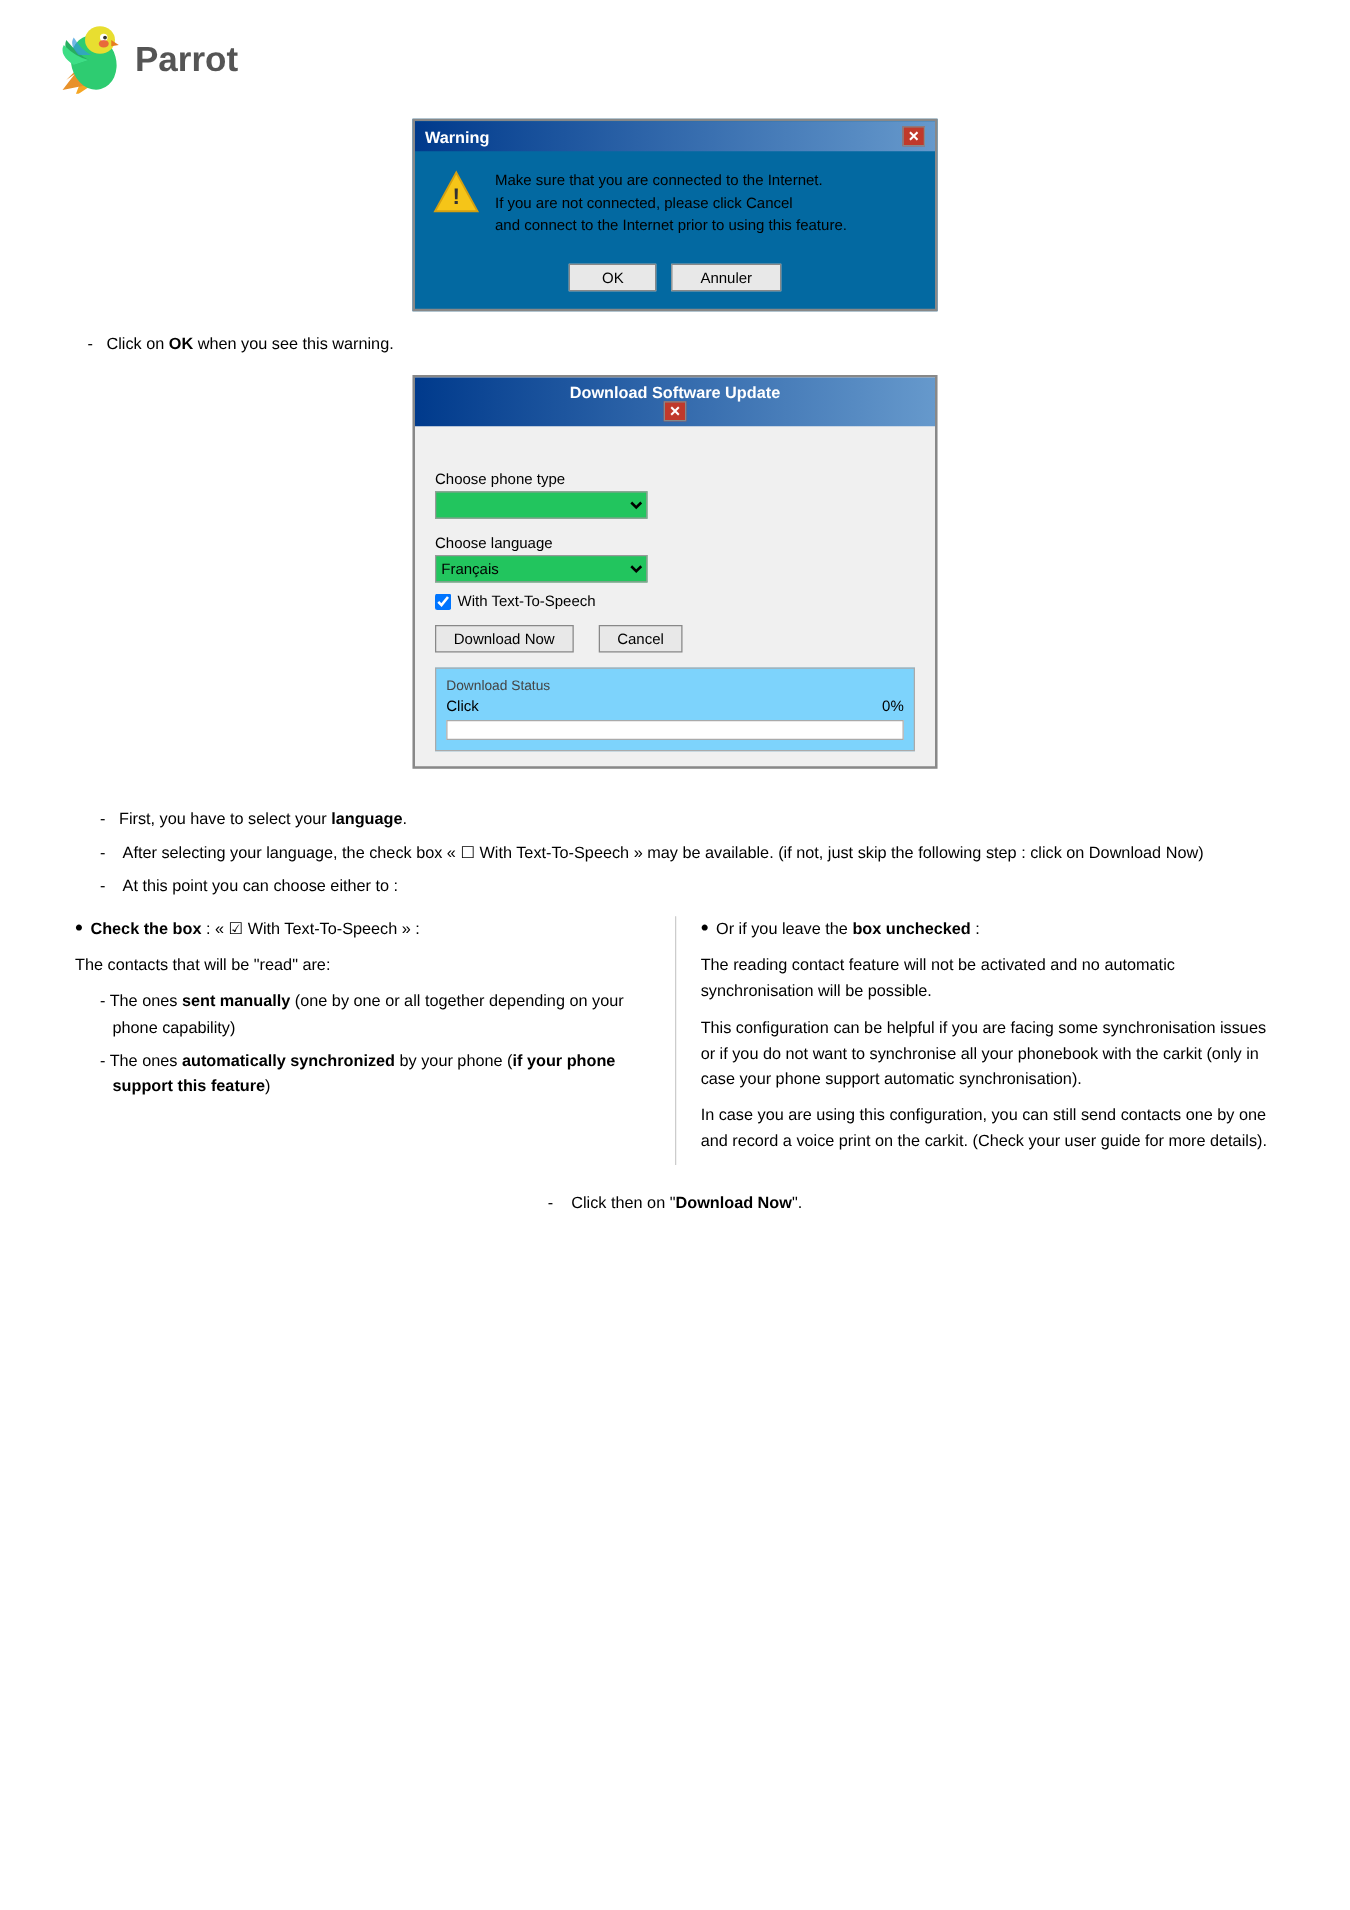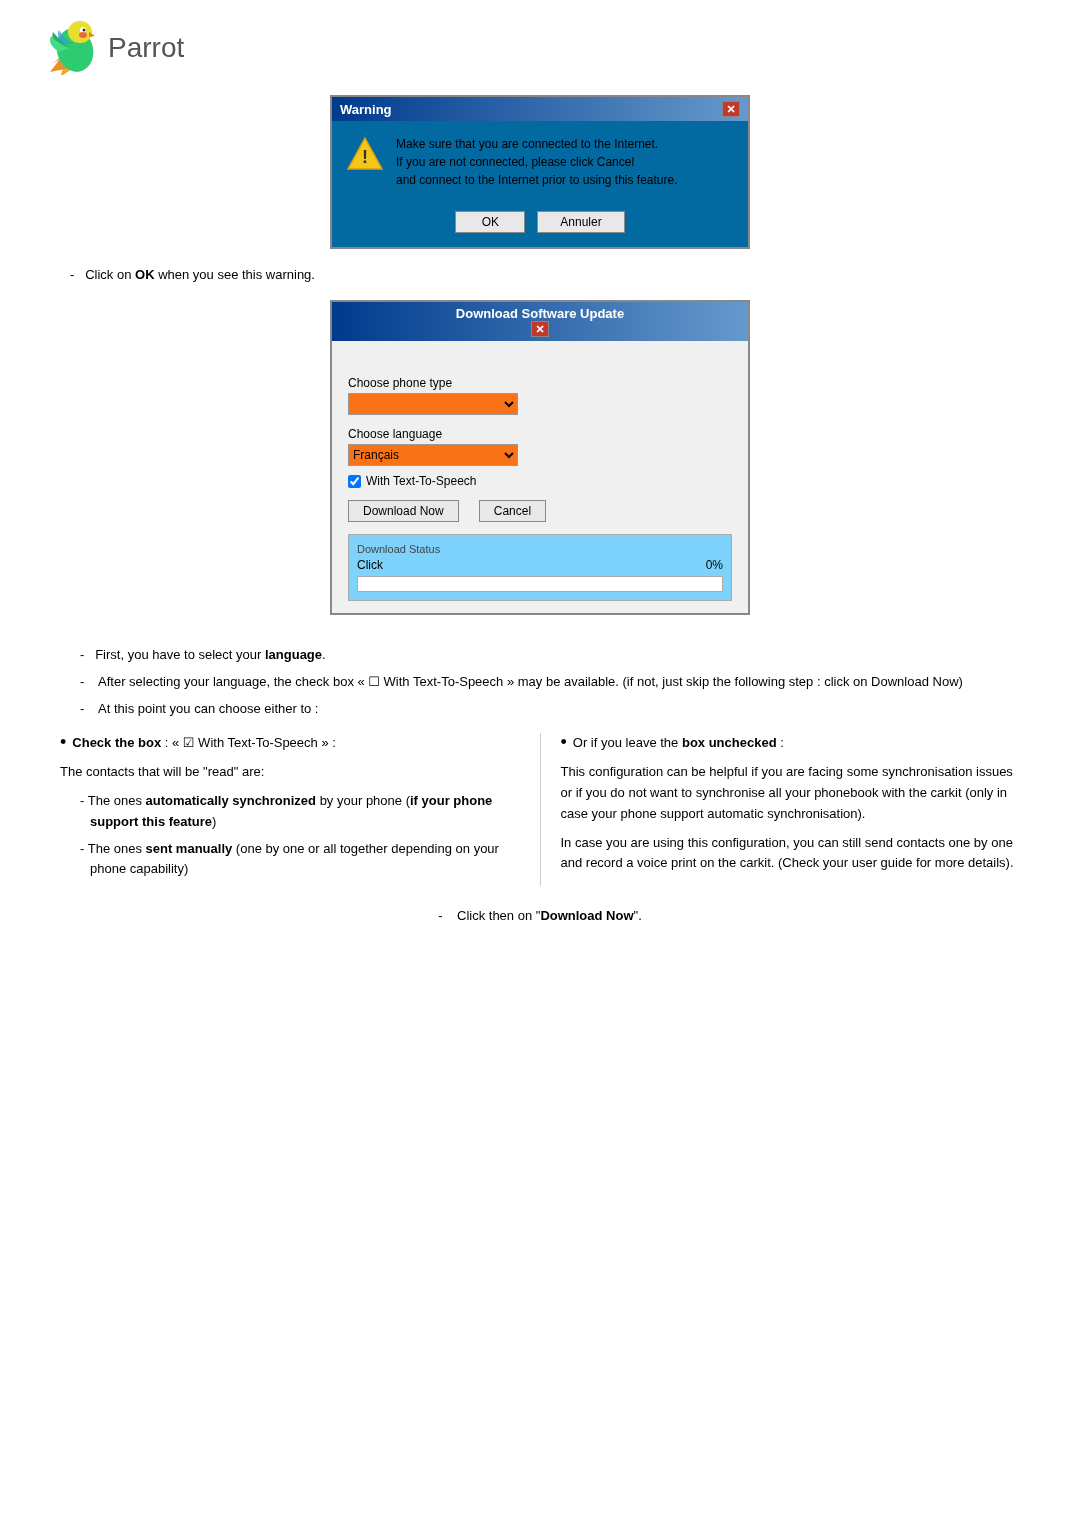--- a/index.html
+++ b/index.html
@@ -21,21 +21,21 @@
     }
     .logo-bird {
       width: 60px;
       height: 55px;
       margin-right: 8px;
     }
     .logo-text {
       font-size: 28px;
       color: #555;
       font-family: Arial, sans-serif;
-      font-weight: normal;
+      font-weight: bold;
     }
 
     
     .dialog-container {
       display: flex;
       justify-content: center;
       margin-bottom: 18px;
     }
     .dialog-box {
       border: 2px solid #888;
@@ -127,21 +127,21 @@
     }
     .select-wrapper {
       position: relative;
       display: inline-block;
     }
     .select-wrapper select {
       width: 170px;
       font-size: 12px;
       height: 22px;
       border: 1px solid #999;
-      background: #f97316;
+      background: #22c55e;
       appearance: auto;
     }
     .checkbox-row {
       display: flex;
       align-items: center;
       gap: 5px;
       margin: 8px 0 12px 0;
       font-size: 12px;
     }
     .checkbox-row input[type=checkbox] {
@@ -362,31 +362,32 @@
   <div class="two-col">
     <div class="two-col-left">
       <div class="col-bullet">
         <span class="bullet-dot">•</span>
         <span><strong>Check the box</strong> : « ☑ With Text-To-Speech » :</span>
       </div>
       <div class="section-p">
         The contacts that will be "read" are:
       </div>
       <div class="dash-line-indent" style="margin-left:20px;">
+        - The ones <strong>sent manually</strong> (one by one or all together depending on your phone capability)
+      </div>
+      <div class="dash-line-indent" style="margin-left:20px;">
         - The ones <strong>automatically synchronized</strong> by your phone (<strong>if your phone support this feature</strong>)
-      </div>
-      <div class="dash-line-indent" style="margin-left:20px;">
-        - The ones <strong>sent manually</strong> (one by one or all together depending on your phone capability)
       </div>
     </div>
     <div class="two-col-right">
       <div class="col-bullet">
         <span class="bullet-dot">•</span>
         <span>Or if you leave the <strong>box unchecked</strong> :</span>
       </div>
+      <div class="section-p">The reading contact feature will not be activated and no automatic synchronisation will be possible.</div>
       <div class="section-p">This configuration can be helpful if you are facing some synchronisation issues or if you do not want to synchronise all your phonebook with the carkit (only in case your phone support automatic synchronisation).</div>
       <div class="section-p">In case you are using this configuration, you can still send contacts one by one and record a voice print on the carkit. (Check your user guide for more details).</div>
     </div>
   </div>
 
   <div class="final-instruction">
     - &nbsp;&nbsp; Click then on "<strong>Download Now</strong>".
   </div>
 
 </div>

